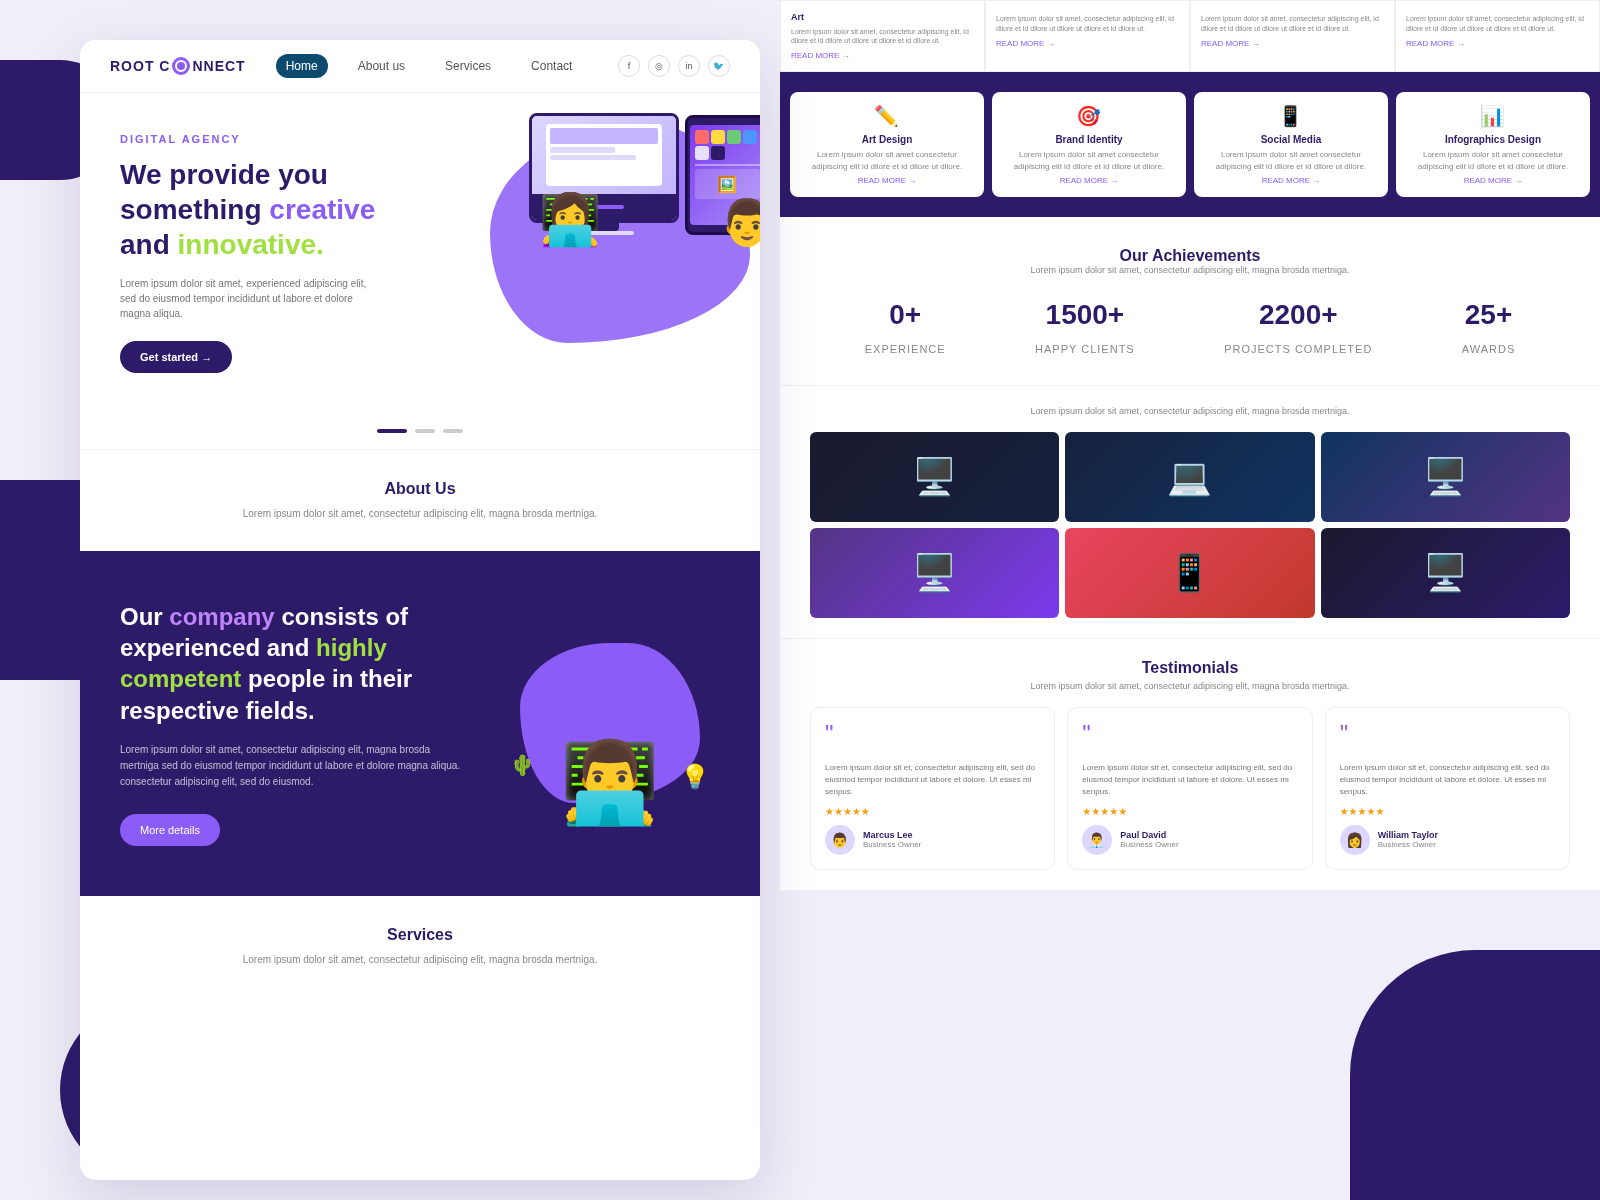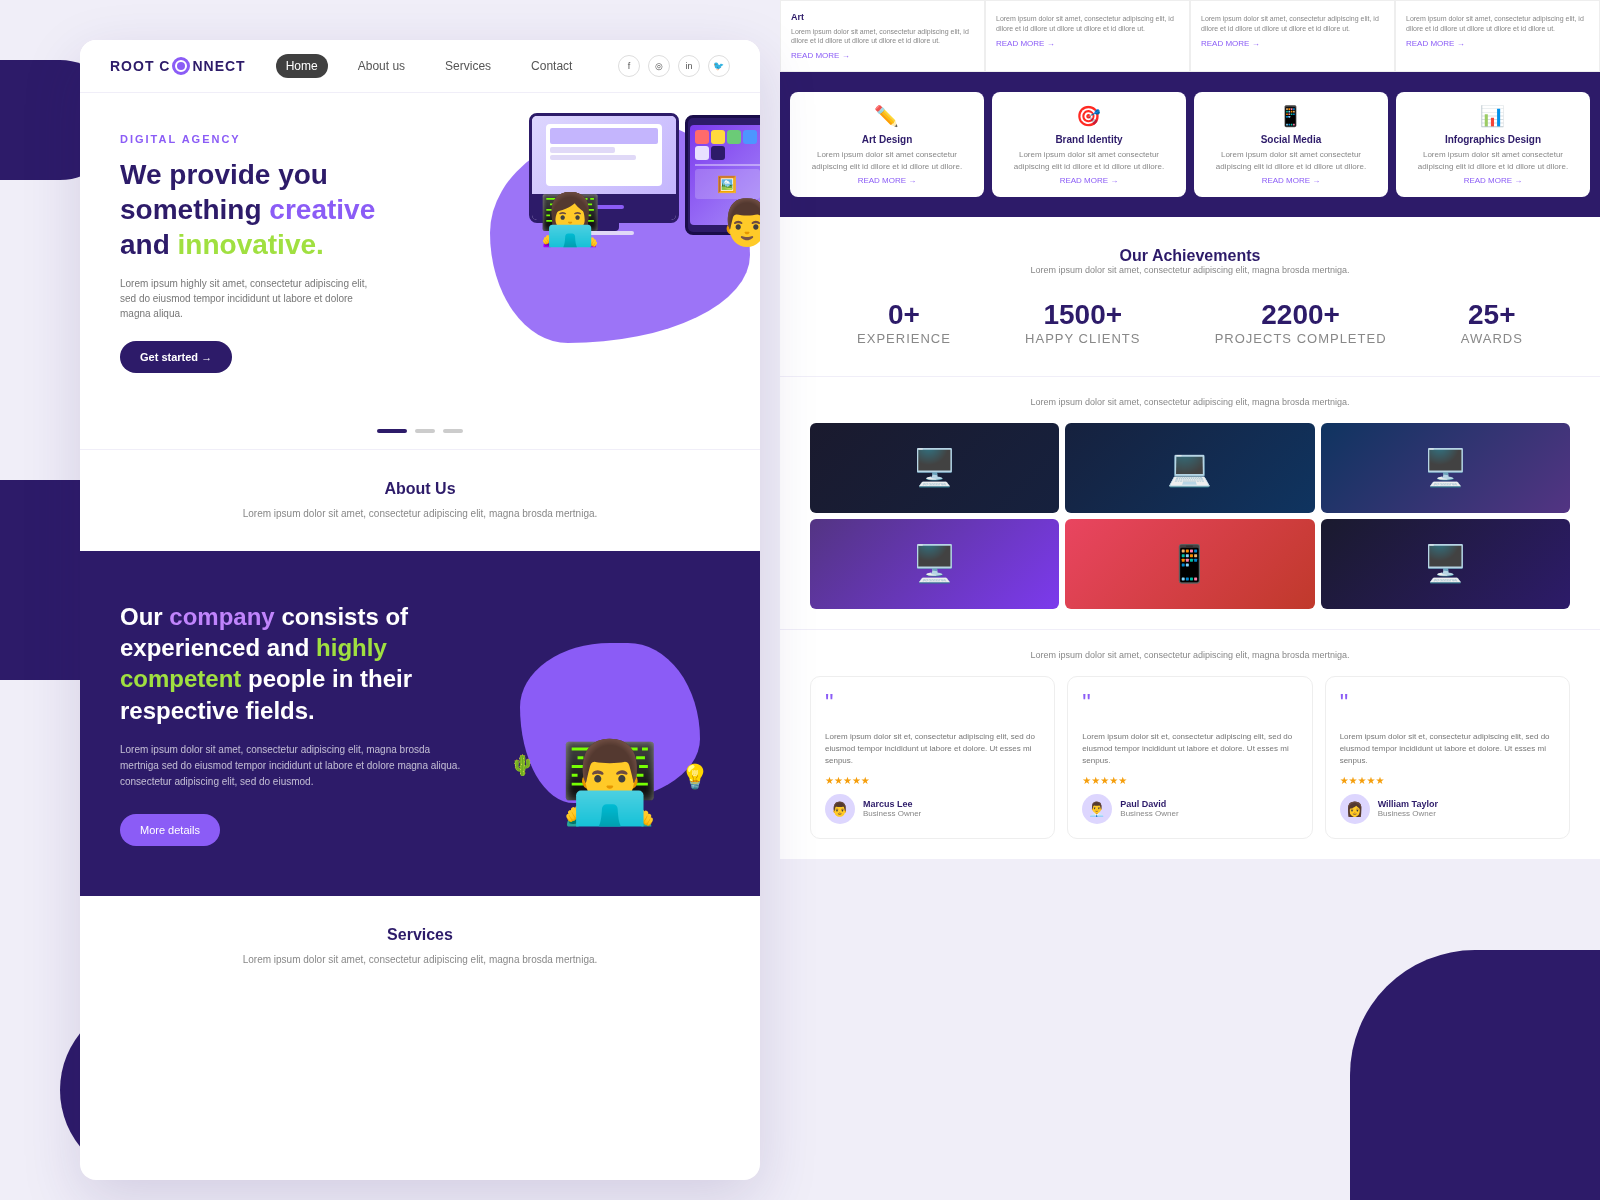--- a/index.html
+++ b/index.html
@@ -90,21 +90,21 @@
       transform: translate(-50%,-50%);
     }
     .nav-links { display: flex; gap: 20px; align-items: center; flex: 1; }
     .nav-link {
       font-size: 12px;
       color: #555;
       cursor: pointer;
       padding: 5px 10px;
       border-radius: 20px;
     }
-    .nav-link.active { background: #404040; color: #fff; }
+    .nav-link.active { background: #0c4a6e; color: #fff; }
     .nav-socials { display: flex; gap: 8px; align-items: center; }
     .social-icon {
       width: 22px; height: 22px;
       border-radius: 50%;
       border: 1px solid #ddd;
       display: flex; align-items: center; justify-content: center;
       font-size: 9px;
       color: #555;
       cursor: pointer;
     }
@@ -337,21 +337,21 @@
     .achievements-section {
       background: #fff;
       padding: 30px 40px;
       text-align: center;
     }
     .achievements-title { font-size: 16px; font-weight: 700; color: #2d1b69; }
     .achievements-desc { font-size: 9px; color: #888; margin-bottom: 24px; }
     .stats-row { display: flex; justify-content: space-around; }
     .stat { text-align: center; }
     .stat-number { font-size: 28px; font-weight: 800; color: #2d1b69; }
-    .stat-label { font-size: 13px; color: #888; text-transform: uppercase; letter-spacing: 1px; }
+    .stat-label { font-size: 11px; color: #888; text-transform: uppercase; letter-spacing: 1px; margin-top: 12px; }
 
     
     .projects-section {
       background: #fff;
       padding: 20px 30px;
       text-align: center;
       border-top: 1px solid #f0eef8;
     }
     .projects-title { font-size: 16px; font-weight: 700; color: #2d1b69; margin-bottom: 4px; }
     .projects-desc { font-size: 9px; color: #888; margin-bottom: 16px; }
@@ -446,21 +446,21 @@
       </nav>
 
       <div class="hero">
         <div class="hero-badge">DIGITAL AGENCY</div>
         <div class="hero-title">
           <span>We provide you something </span>
           <span class="purple">creative</span>
           <span> and </span>
           <span class="green">innovative.</span>
         </div>
-        <div class="hero-desc">Lorem ipsum highly sit amet, consectetur adipiscing elit, sed do eiusmod tempor incididunt ut labore et dolore magna aliqua.</div>
+        <div class="hero-desc">Lorem ipsum dolor sit amet, experienced adipiscing elit, sed do eiusmod tempor incididunt ut labore et dolore magna aliqua.</div>
         <button class="btn-primary">Get started →</button>
 
         
         <div class="hero-illustration">
           <div class="hero-blob-purple"></div>
           <div style="position:absolute; right:10px; top:10px; display:flex; align-items:flex-end; gap:6px;">
 
             <div style="position:relative;">
               <div style="width:150px;height:110px;background:#e8e0ff;border-radius:8px;border:3px solid #2d1b69;overflow:hidden;">
                 <div style="width:100%;height:75%;background:linear-gradient(135deg,#ddd6fe,#c4b5fd);display:flex;align-items:center;justify-content:center;">
@@ -652,20 +652,21 @@
         </div>
         <div class="project-thumb">
           <div class="project-thumb-inner" style="background:linear-gradient(135deg,#1a1a2e,#2d1b69);">
             <span style="font-size:36px;">🖥️</span>
           </div>
         </div>
       </div>
     </div>
 
     <div class="testimonials-section">
+      <div class="testimonials-title">Testimonials</div>
       <div class="testimonials-desc">Lorem ipsum dolor sit amet, consectetur adipiscing elit, magna brosda mertniga.</div>
       <div class="testimonials-grid">
         <div class="testimonial-card">
           <div class="quote-mark">"</div>
           <div class="testimonial-text">Lorem ipsum dolor sit et, consectetur adipiscing elit, sed do eiusmod tempor incididunt ut labore et dolore. Ut esses mi senpus.</div>
           <div class="stars">★★★★★</div>
           <div class="reviewer">
             <div class="reviewer-avatar" style="background:#ddd6fe;">
               <span>👨</span>
             </div>

